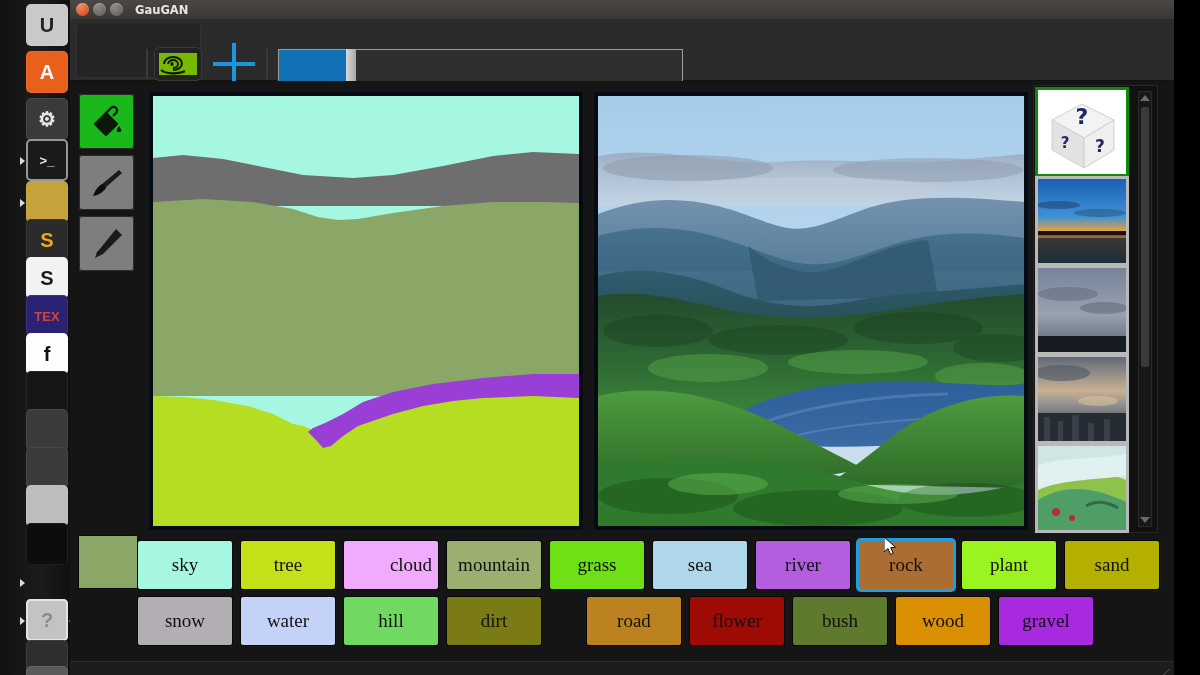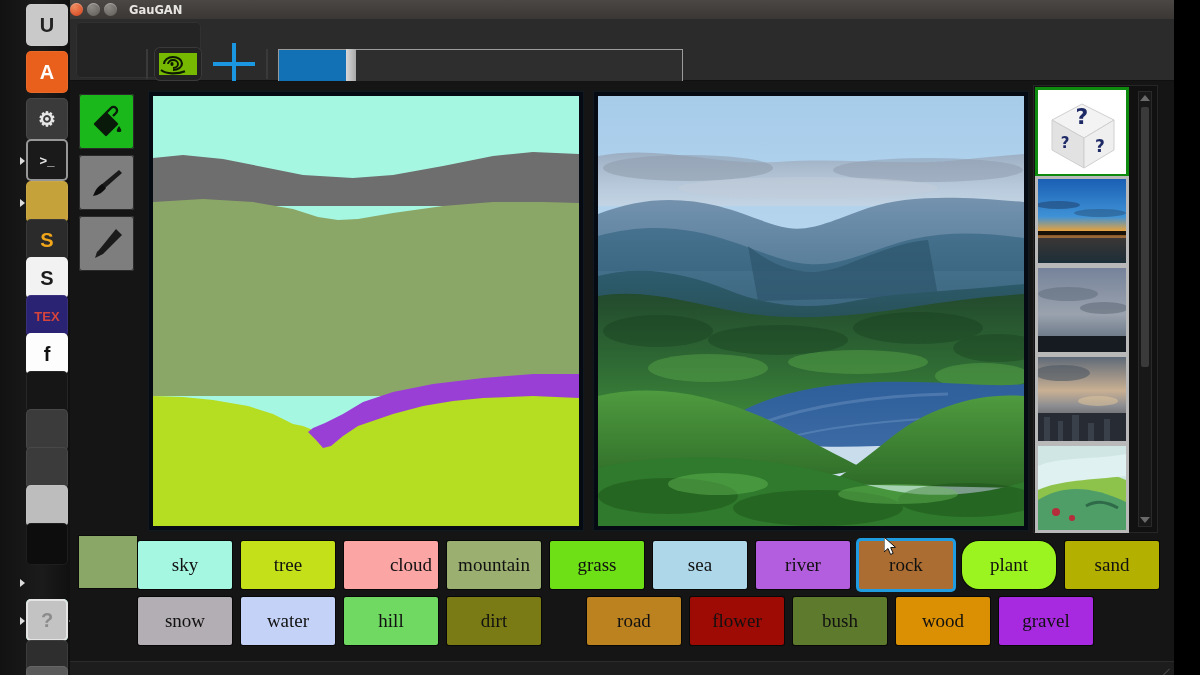--- a/index.html
+++ b/index.html
@@ -32,21 +32,21 @@
      border-right:5px solid #ddd; }
 
   
   #window {
     position: absolute; left: 70px; top: 0; width: 1104px; height: 675px;
     background: #141414;
   }
   #titlebar {
     position: absolute; left:0; top:0; width: 1104px; height: 19px;
     background: linear-gradient(to bottom, #4a4744, #3a3734);
-    display: flex; align-items: center; padding-left: 0;
+    display: flex; align-items: center; padding-left: 6px;
   }
   .wbtn { width: 13px; height: 13px; border-radius: 50%; margin-right: 4px;
           box-shadow: inset 0 1px 1px rgba(255,255,255,.35); }
   .wbtn.close { background: radial-gradient(circle at 35% 30%, #f08a5d, #d4401a); }
   .wbtn.min   { background: radial-gradient(circle at 35% 30%, #8d8a86, #5f5c58); }
   .wbtn.max   { background: radial-gradient(circle at 35% 30%, #8d8a86, #5f5c58); }
   #wtitle { color: #e8e6e3; font-size: 11.5px; font-weight: bold; margin-left: 8px;
             font-family: "DejaVu Sans", sans-serif; }
 
   
@@ -473,27 +473,27 @@
           <div class="sb-arrow" id="sb-up"></div>
           <div id="sb-thumb"></div>
           <div class="sb-arrow" id="sb-dn"></div>
         </div>
       </div>
 
       <div id="labels">
         <div class="lrow" id="lrow1">
             <div class="lbtn" style="background: rgb(166, 247, 226);">sky</div>
             <div class="lbtn" style="background: rgb(196, 224, 25);">tree</div>
-            <div class="lbtn" style="background: #fca5a5; padding-left: 40px;">cloud</div>
+            <div class="lbtn" style="background: #f0abfc; padding-left: 40px;">cloud</div>
             <div class="lbtn" style="background: rgb(154, 175, 112);">mountain</div>
             <div class="lbtn" style="background: rgb(109, 224, 22);">grass</div>
             <div class="lbtn" style="background: rgb(174, 216, 234);">sea</div>
             <div class="lbtn" style="background: rgb(179, 94, 222);">river</div>
             <div class="lbtn sel" style="background: rgb(171, 109, 50);">rock</div>
-            <div class="lbtn" style="background: rgb(155, 243, 32); border-radius: 17px;">plant</div>
+            <div class="lbtn" style="background: rgb(155, 243, 32);">plant</div>
             <div class="lbtn" style="background: rgb(179, 176, 0);">sand</div>
           </div>
         <div class="lrow" id="lrow2">
             <div class="lbtn" style="background: rgb(179, 174, 179);">snow</div>
             <div class="lbtn" style="background: rgb(196, 210, 247);">water</div>
             <div class="lbtn" style="background: rgb(111, 217, 98);">hill</div>
             <div class="lbtn" style="background: rgb(123, 123, 21);">dirt</div>
             <div class="lbtn" style="background: rgb(188, 130, 31); margin-left: 37px;">road</div>
             <div class="lbtn" style="background: rgb(158, 11, 4);">flower</div>
             <div class="lbtn" style="background: rgb(94, 122, 44);">bush</div>

